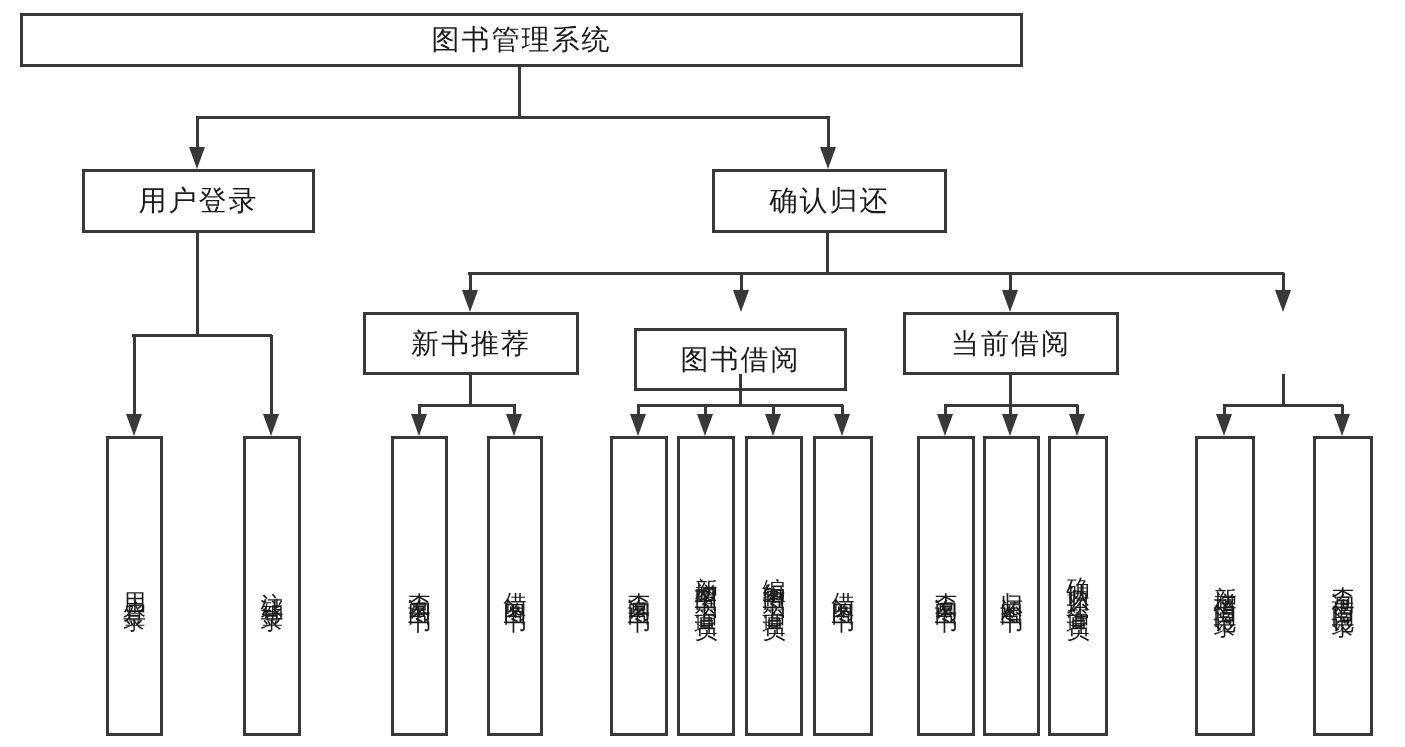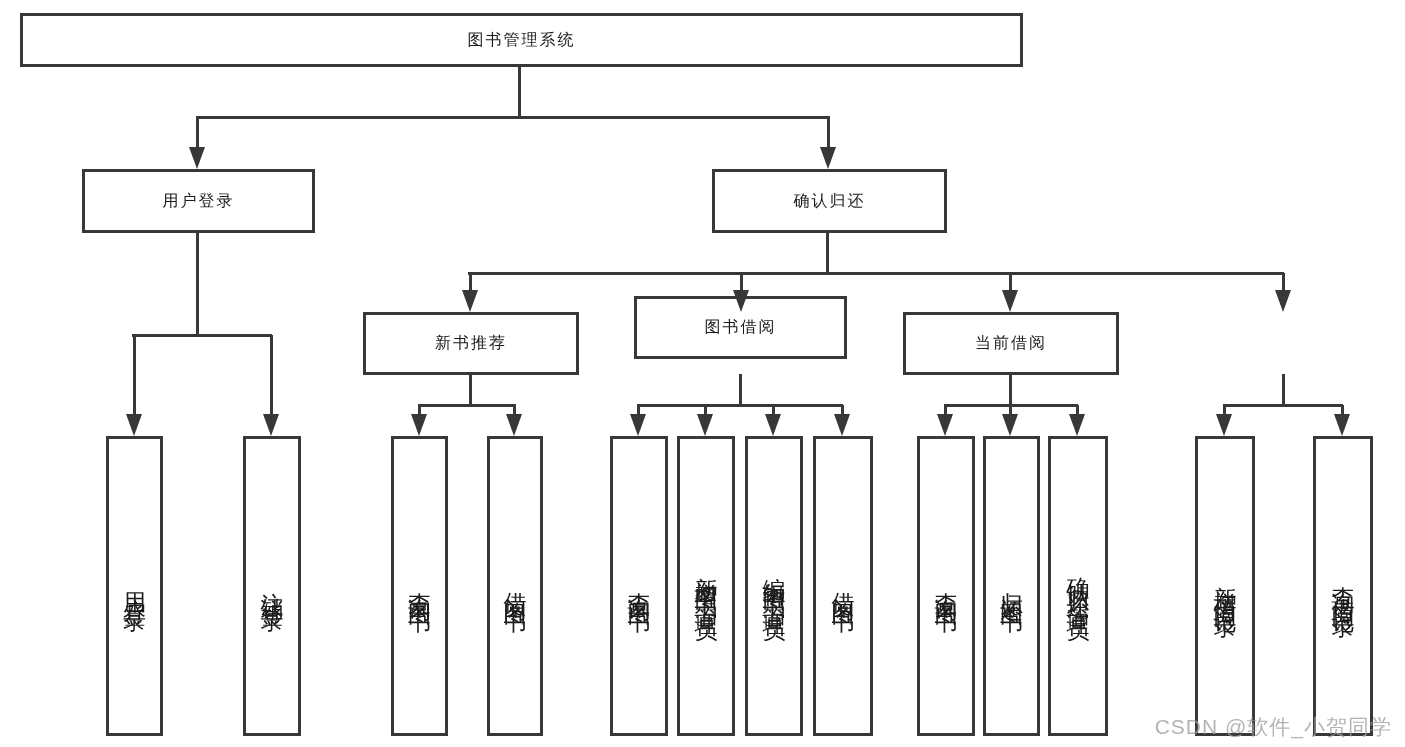--- a/index.html
+++ b/index.html
@@ -6,21 +6,21 @@
   .canvas {
     position:relative; width:1405px; height:747px; background:#ffffff;
     font-family:"Liberation Sans", sans-serif; overflow:hidden;
   }
   .box {
     position:absolute; box-sizing:border-box;
     border:3px solid #383838; background:#ffffff;
     display:flex; align-items:center; justify-content:center;
     color:#1b1b1b;
   }
-  .box.h { font-size:16px; letter-spacing:2px; white-space:nowrap; }
+  .box.h { font-size:28px; letter-spacing:2px; white-space:nowrap; }
   .box.v span {
     writing-mode:vertical-rl; text-orientation:mixed;
     font-size:23px; letter-spacing:6px; line-height:1;
   }
   .line { position:absolute; background:#383838; }
   .arrowhead {
     position:absolute; width:0; height:0;
     border-left:8px solid transparent; border-right:8px solid transparent;
     border-top:22px solid #383838;
   }
@@ -42,21 +42,21 @@
   <div class="box h" style="left:82px; top:169px; width:233px; height:64px;">
     <span>用户登录</span>
   </div>
   <div class="box h" style="left:712px; top:169px; width:235px; height:64px;">
     <span>确认归还</span>
   </div>
 
   <div class="box h" style="left:363px; top:312px; width:216px; height:63px;">
     <span>新书推荐</span>
   </div>
-  <div class="box h" style="left:634px; top:296px; width:213px; height:63px;">
+  <div class="box h" style="left:634px; top:328px; width:213px; height:63px;">
     <span>图书借阅</span>
   </div>
   <div class="box h" style="left:903px; top:312px; width:216px; height:63px;">
     <span>当前借阅</span>
   </div>
 
   <div class="box v" style="left:106px; top:436px; width:57px; height:300px;">
     <span>用户登录</span>
   </div>
   <div class="box v" style="left:243px; top:436px; width:58px; height:300px;">
@@ -148,15 +148,14 @@
       <div class="line" style="left: 1009px; top: 405px; width: 3px; height: 15px;"></div>
       <div class="arrowhead" style="left: 1002px; top: 414px;"></div>
       <div class="line" style="left: 1076px; top: 405px; width: 3px; height: 15px;"></div>
       <div class="arrowhead" style="left: 1069px; top: 414px;"></div>
       <div class="line" style="left: 1223px; top: 405px; width: 3px; height: 15px;"></div>
       <div class="arrowhead" style="left: 1216px; top: 414px;"></div>
       <div class="line" style="left: 1341px; top: 405px; width: 3px; height: 15px;"></div>
       <div class="arrowhead" style="left: 1334px; top: 414px;"></div>
     </div>
 
-  <div class="watermark">CSDN @软件_小贺同学</div>
 
 </div>
 
 </body></html>

